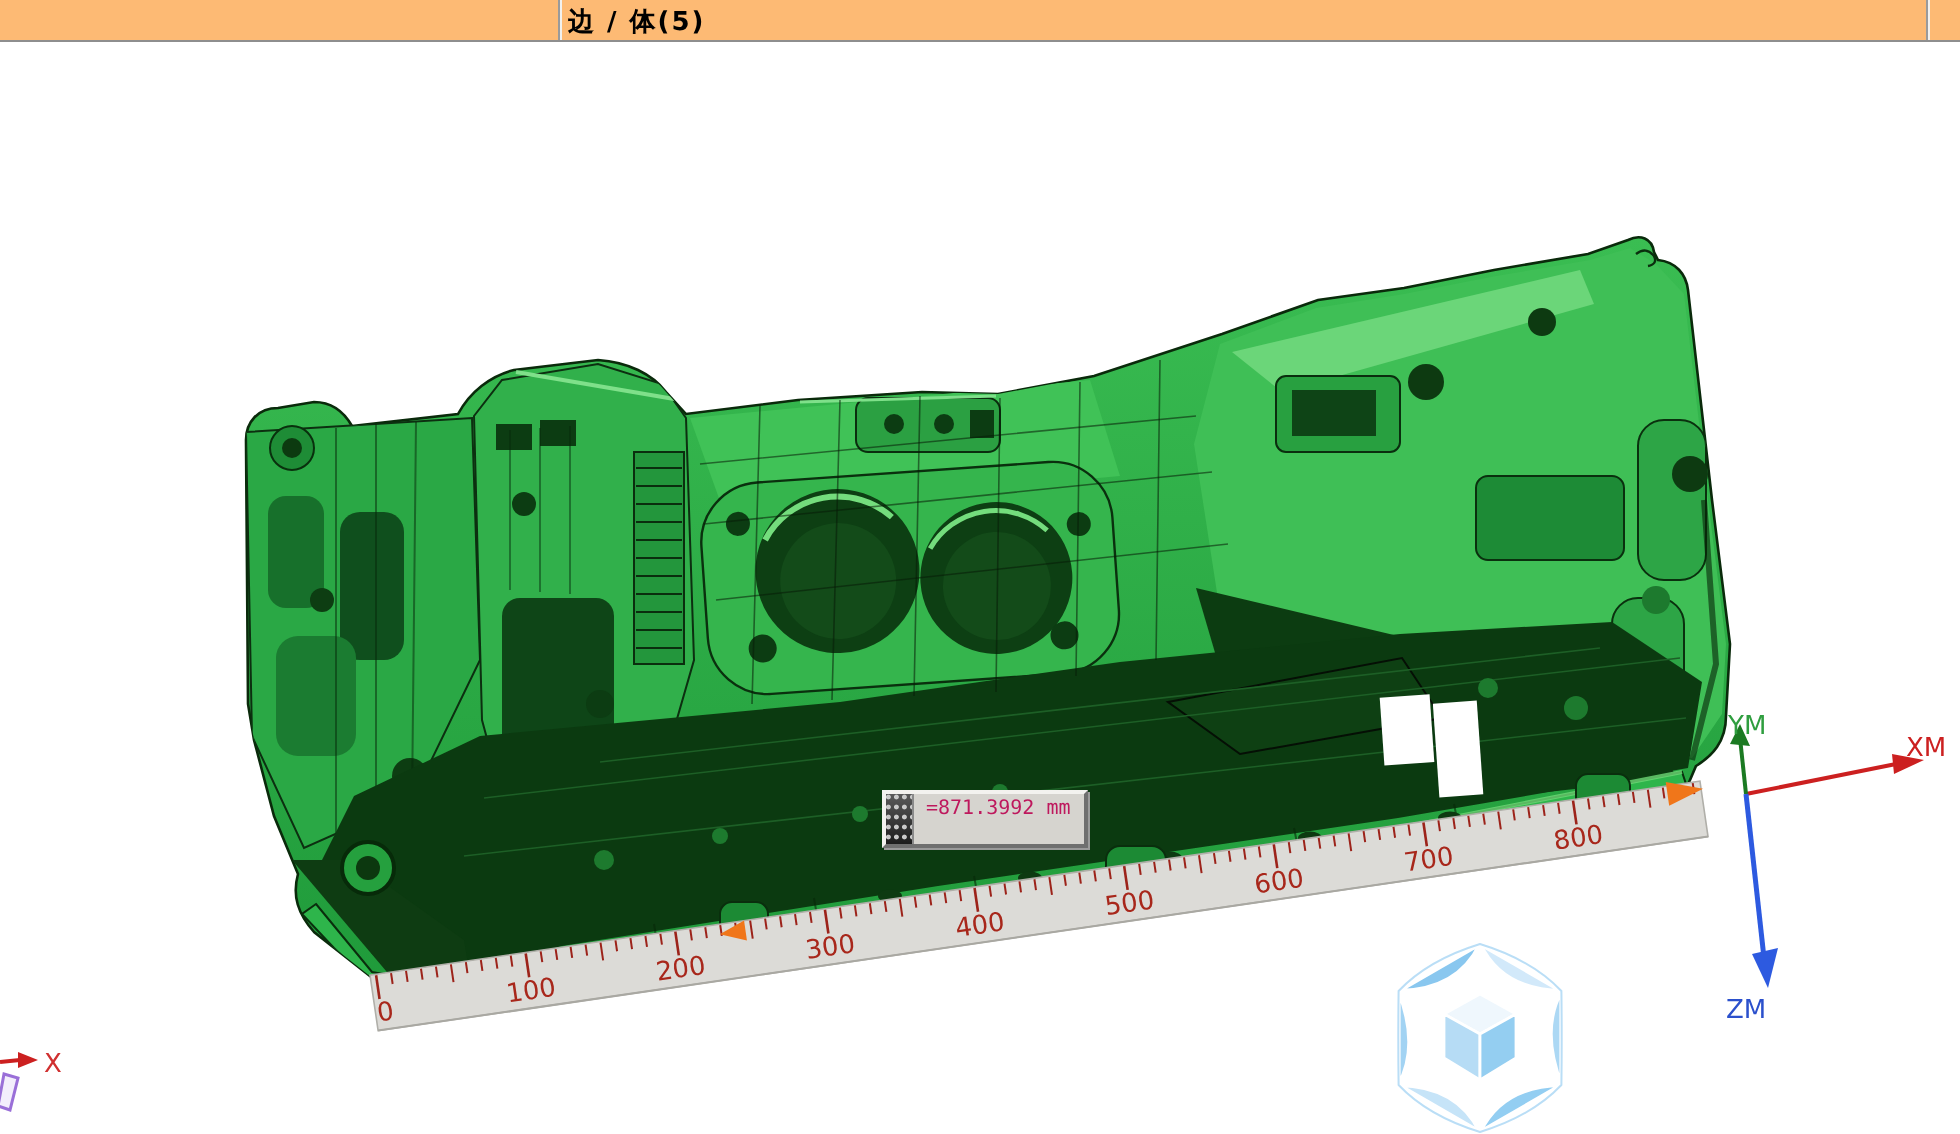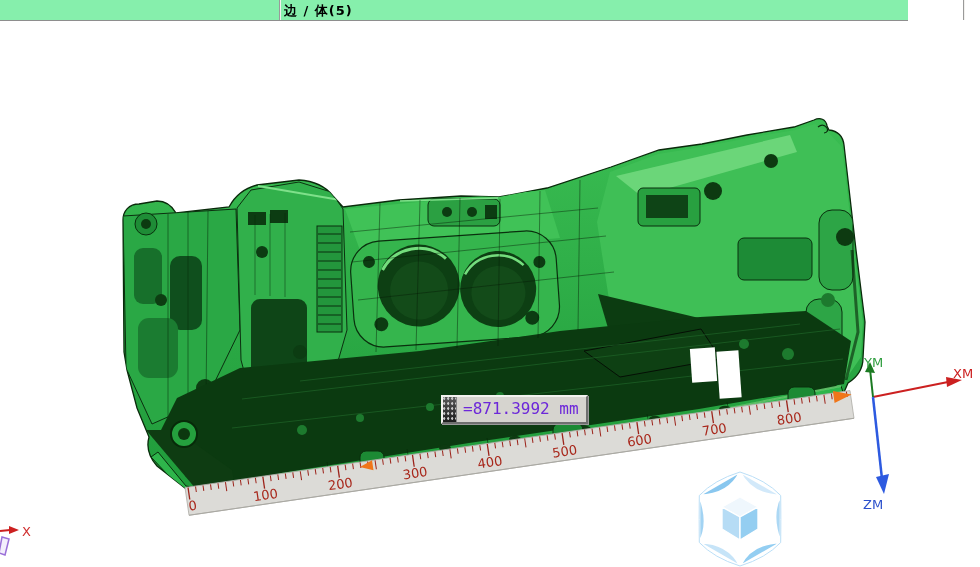--- a/index.html
+++ b/index.html
@@ -1,21 +1,21 @@
 <!DOCTYPE html>
 <html><head>
 <meta charset="utf-8">
 <style>
   html,body{margin:0;padding:0;background:#fff;}
   body{width:980px;height:567px;overflow:hidden;position:relative;
        font-family:"Liberation Sans","DejaVu Sans",sans-serif;}
 
   
-  .titlebar{position:absolute;left:0;top:0;width:908px;height:20px;
-    background:#86efac;border-bottom:1px solid #8e8e8e;z-index:30;}
+  .titlebar{position:absolute;left:0;top:0;width:980px;height:20px;
+    background:#fdba74;border-bottom:1px solid #8e8e8e;z-index:30;}
   .titlebar .tb-divider{position:absolute;top:0;width:1px;height:20px;
     background:#9a9a9a;border-right:1px solid #f2f1ee;}
   .titlebar .tb-label{position:absolute;left:284px;top:2px;
     font-size:13px;font-weight:bold;color:#000;letter-spacing:1px;
     font-family:"DejaVu Sans","Liberation Sans",sans-serif;white-space:pre;}
 
   
   .viewport{position:absolute;left:0;top:21px;width:980px;height:546px;background:#ffffff;}
   svg.scene{position:absolute;left:0;top:0;z-index:5;}
 
@@ -24,21 +24,21 @@
     display:flex;align-items:stretch;background:#d6d4cf;
     border-top:2px solid #f3f2ef;border-left:2px solid #f3f2ef;
     border-right:2px solid #6f6f6f;border-bottom:2px solid #6f6f6f;
     box-shadow:1px 1px 0 #9a9a9a;}
   .dim-handle{width:13px;background:
     radial-gradient(circle at 30% 30%,#c9c9c9 1px,transparent 1.4px),
     linear-gradient(#5a5a5a,#1d1d1d);
     background-size:4px 5px,100% 100%;
     border-right:1px solid #8a8a8a;}
   .dim-value{padding:2px 7px 17px 6px;font-family:"DejaVu Sans Mono","Liberation Mono",monospace;
-    font-size:16px;color:#6d28d9;white-space:pre;}
+    font-size:10px;color:#be185d;white-space:pre;}
 
   .ruler-num{font-family:"DejaVu Sans","Liberation Sans",sans-serif;
     font-size:13px;}
   .axis-label{font-family:"DejaVu Sans","Liberation Sans",sans-serif;
     font-size:13px;}
 </style>
 </head>
 <body>
 
 <div class="titlebar">

